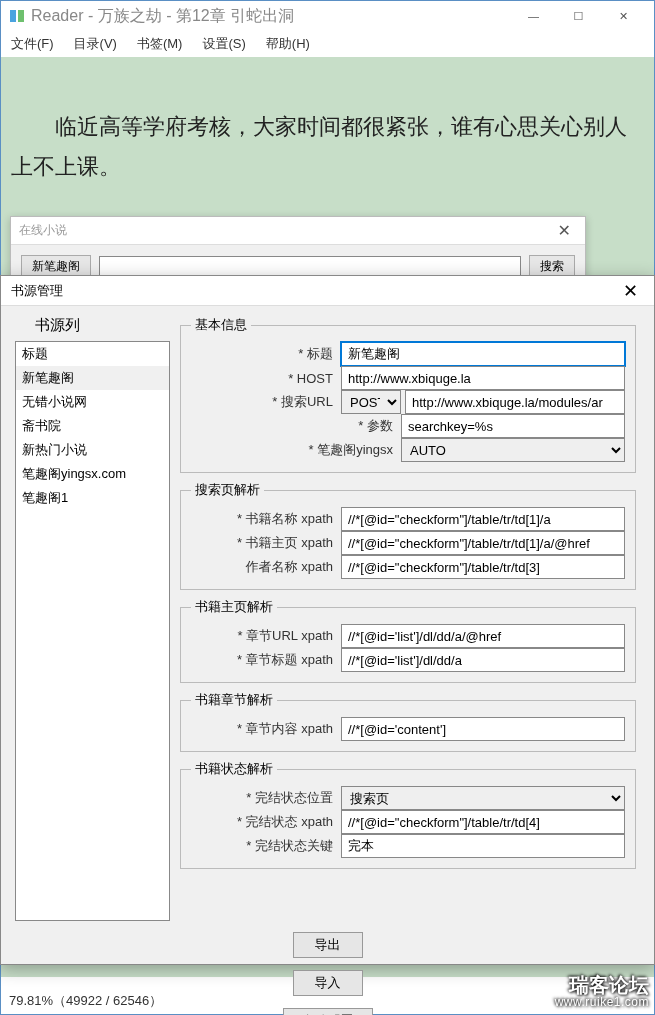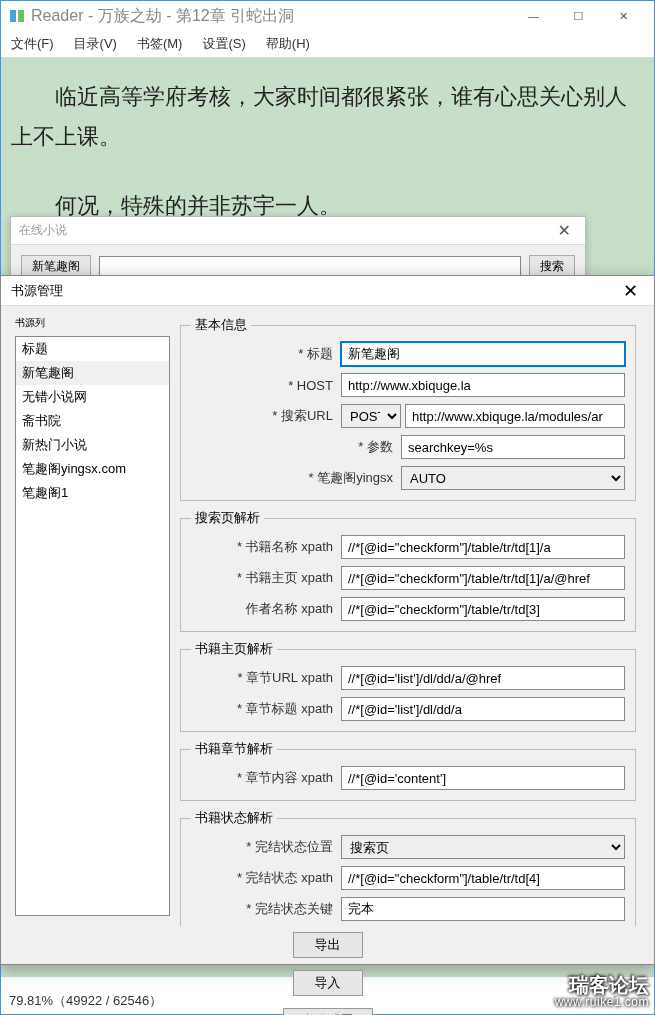--- a/index.html
+++ b/index.html
@@ -31,29 +31,29 @@
 .dialog-online input { border: 1px solid #888; height: 22px; padding: 0 4px; }
 
 
 .dialog-src { position: absolute; top: 275px; left: 0; width: 655px; height: 690px; border: 1px solid #888; background: #f0f0f0; box-shadow: 0 4px 16px rgba(0,0,0,.3); }
 .dlg-header { height: 30px; display: flex; align-items: center; padding: 0 10px; background: #fff; font-size: 13px; border-bottom: 1px solid #ddd; }
 .dlg-header .spacer { flex: 1; }
 .dlg-header .close-x { font-size: 18px; color: #000; padding: 0 6px; }
 
 .dlg-body2 { display: flex; height: 620px; }
 .src-list-pane { width: 175px; padding: 10px 6px 10px 14px; }
-.src-list-pane .pane-title { font-size: 10px; margin-bottom: 6px; }
+.src-list-pane .pane-title { font-size: 15px; margin-bottom: 6px; margin-left: 20px; }
 .src-listbox { border: 1px solid #888; background: #fff; height: 580px; overflow: auto; font-size: 13px; }
 .src-listbox .li { padding: 3px 6px; }
 .src-listbox .li.sel { background: #f0f0f0; }
 
 .form-pane { flex: 1; padding: 10px 18px 10px 4px; overflow-y: auto; }
 fieldset { border: 1px solid #bbb; margin-bottom: 8px; padding: 8px 10px 10px 10px; }
 legend { font-size: 13px; padding: 0 4px; }
-.form-row { display: flex; align-items: center; margin-bottom: 7px; }
+.form-row { display: flex; align-items: center; }
 .form-row:last-child { margin-bottom: 0; }
 .form-label { width: 150px; text-align: right; padding-right: 8px; font-size: 13px; color: #333; }
 .form-input { flex: 1; border: 1px solid #888; height: 24px; padding: 0 6px; font-size: 13px; background: #fff; }
 .form-input.focus { border: 1px solid #0078d7; outline: 1px solid #0078d7; }
 .form-select { border: 1px solid #888; height: 24px; padding: 0 4px; font-size: 13px; background: #efefef; }
 .form-select.wide { flex: 1; }
 .inline-group { display: flex; flex: 1; gap: 4px; }
 
 .dlg-footer { display: flex; padding: 6px 18px; gap: 12px; align-items: center; flex-direction: column; }
 .dlg-footer .spacer { flex: 1; }
@@ -83,21 +83,20 @@
   </div>
   <div class="menu-bar">
     <span class="menu-item">文件(F)</span>
     <span class="menu-item">目录(V)</span>
     <span class="menu-item">书签(M)</span>
     <span class="menu-item">设置(S)</span>
     <span class="menu-item">帮助(H)</span>
   </div>
   <div class="content-area">
     <p>临近高等学府考核，大家时间都很紧张，谁有心思关心别人上不上课。</p>
-    <p>何况，特殊的并非苏宇一人。</p>
   </div>
   <div class="status-bar">79.81%（49922 / 62546）</div>
 </div>
 
 <div class="dialog-online">
   <div class="dlg-title">
     <span>在线小说</span>
     <span class="spacer"></span>
     <span class="close">✕</span>
   </div>

